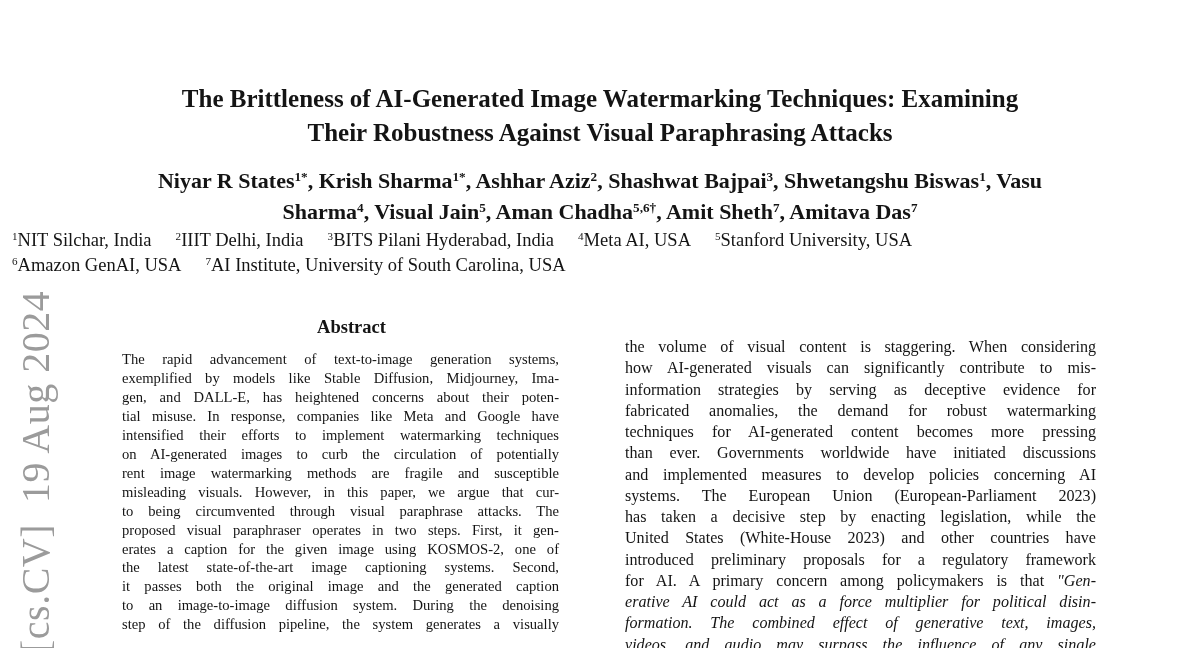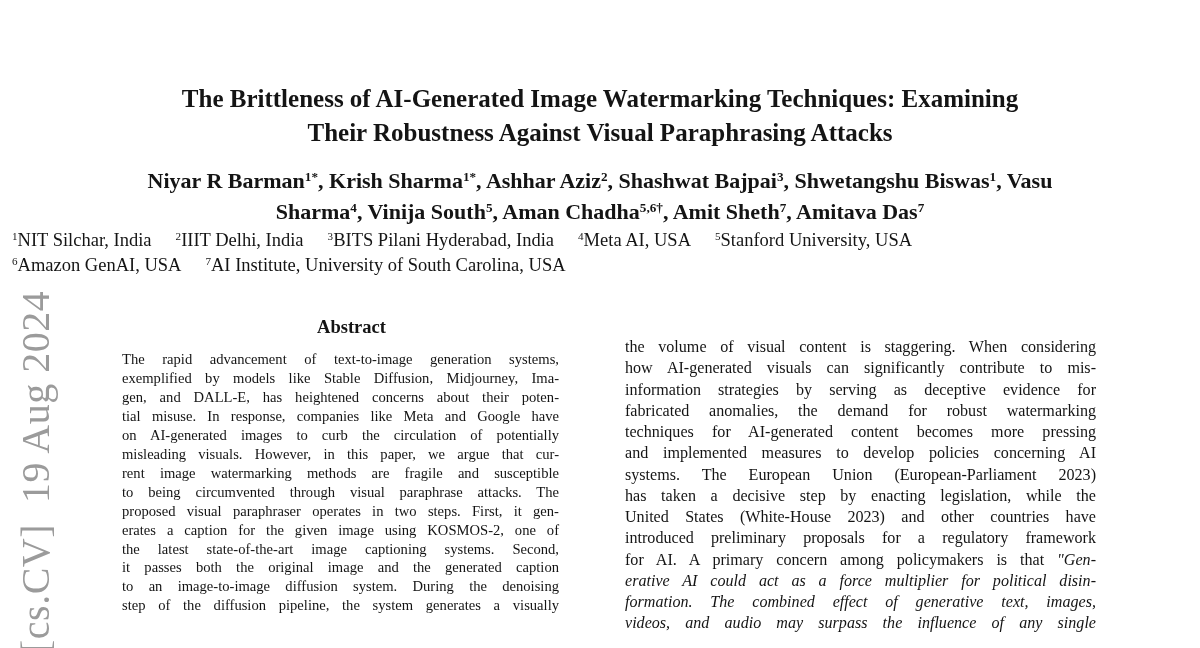--- a/index.html
+++ b/index.html
@@ -108,54 +108,56 @@
 <div class="page">
 
   <div class="watermark">[cs.CV]  19 Aug 2024</div>
 
   <div class="title-block">
     <div>The Brittleness of AI-Generated Image Watermarking Techniques: Examining</div>
     <div>Their Robustness Against Visual Paraphrasing Attacks</div>
   </div>
 
   <div class="authors-block">
-    <div id="authors-line1"><span>Niyar R Barman</span><sup>1*</sup><span>, Krish Sharma</span><sup>1*</sup><span>, Ashhar Aziz</span><sup>2</sup><span>, Shashwat Bajpai</span><sup>3</sup><span>, Shwetangshu Biswas</span><sup>1</sup><span>, Vasu</span></div>
-    <div id="authors-line2"><span>Sharma</span><sup>4</sup><span>, Vinija South</span><sup>5</sup><span>, Aman Chadha</span><sup>5,6†</sup><span>, Amit Sheth</span><sup>7</sup><span>, Amitava Das</span><sup>7</sup></div>
+    <div id="authors-line1"><span>Niyar R States</span><sup>1*</sup><span>, Krish Sharma</span><sup>1*</sup><span>, Ashhar Aziz</span><sup>2</sup><span>, Shashwat Bajpai</span><sup>3</sup><span>, Shwetangshu Biswas</span><sup>1</sup><span>, Vasu</span></div>
+    <div id="authors-line2"><span>Sharma</span><sup>4</sup><span>, Visual Jain</span><sup>5</sup><span>, Aman Chadha</span><sup>5,6†</sup><span>, Amit Sheth</span><sup>7</sup><span>, Amitava Das</span><sup>7</sup></div>
   </div>
 
   <div class="affils-block">
     <div id="affils-line1"><span class="affil-item"><sup>1</sup><span>NIT Silchar, India</span></span><span class="affil-item"><sup>2</sup><span>IIIT Delhi, India</span></span><span class="affil-item"><sup>3</sup><span>BITS Pilani Hyderabad, India</span></span><span class="affil-item"><sup>4</sup><span>Meta AI, USA</span></span><span class="affil-item"><sup>5</sup><span>Stanford University, USA</span></span></div>
     <div id="affils-line2"><span class="affil-item"><sup>6</sup><span>Amazon GenAI, USA</span></span><span class="affil-item"><sup>7</sup><span>AI Institute, University of South Carolina, USA</span></span></div>
   </div>
 
   <div class="abstract-heading">Abstract</div>
 
   <div class="abstract-body" id="abstract-body">
       <div class="jline">The rapid advancement of text-to-image generation systems,</div>
       <div class="jline">exemplified by models like Stable Diffusion, Midjourney, Ima-</div>
       <div class="jline">gen, and DALL-E, has heightened concerns about their poten-</div>
       <div class="jline">tial misuse. In response, companies like Meta and Google have</div>
+      <div class="jline">intensified their efforts to implement watermarking techniques</div>
       <div class="jline">on AI-generated images to curb the circulation of potentially</div>
+      <div class="jline">rent image watermarking methods are fragile and susceptible</div>
       <div class="jline">misleading visuals. However, in this paper, we argue that cur-</div>
-      <div class="jline">rent image watermarking methods are fragile and susceptible</div>
       <div class="jline">to being circumvented through visual paraphrase attacks. The</div>
       <div class="jline">proposed visual paraphraser operates in two steps. First, it gen-</div>
       <div class="jline">erates a caption for the given image using KOSMOS-2, one of</div>
       <div class="jline">the latest state-of-the-art image captioning systems. Second,</div>
       <div class="jline">it passes both the original image and the generated caption</div>
       <div class="jline">to an image-to-image diffusion system. During the denoising</div>
       <div class="jline">step of the diffusion pipeline, the system generates a visually</div>
     </div>
 
   <div class="intro-body" id="intro-body">
       <div class="jline"><span>the volume of visual content is staggering. When considering</span></div>
       <div class="jline"><span>how AI-generated visuals can significantly contribute to mis-</span></div>
       <div class="jline"><span>information strategies by serving as deceptive evidence for</span></div>
       <div class="jline"><span>fabricated anomalies, the demand for robust watermarking</span></div>
       <div class="jline"><span>techniques for AI-generated content becomes more pressing</span></div>
+      <div class="jline"><span>than ever. Governments worldwide have initiated discussions</span></div>
       <div class="jline"><span>and implemented measures to develop policies concerning AI</span></div>
       <div class="jline"><span>systems. The European Union (European-Parliament 2023)</span></div>
       <div class="jline"><span>has taken a decisive step by enacting legislation, while the</span></div>
       <div class="jline"><span>United States (White-House 2023) and other countries have</span></div>
       <div class="jline"><span>introduced preliminary proposals for a regulatory framework</span></div>
       <div class="jline"><span>for AI. A primary concern among policymakers is that </span><span class="italic">"Gen-</span></div>
       <div class="jline"><span class="italic">erative AI could act as a force multiplier for political disin-</span></div>
       <div class="jline"><span class="italic">formation. The combined effect of generative text, images,</span></div>
       <div class="jline"><span class="italic">videos, and audio may surpass the influence of any single</span></div>
     </div>

